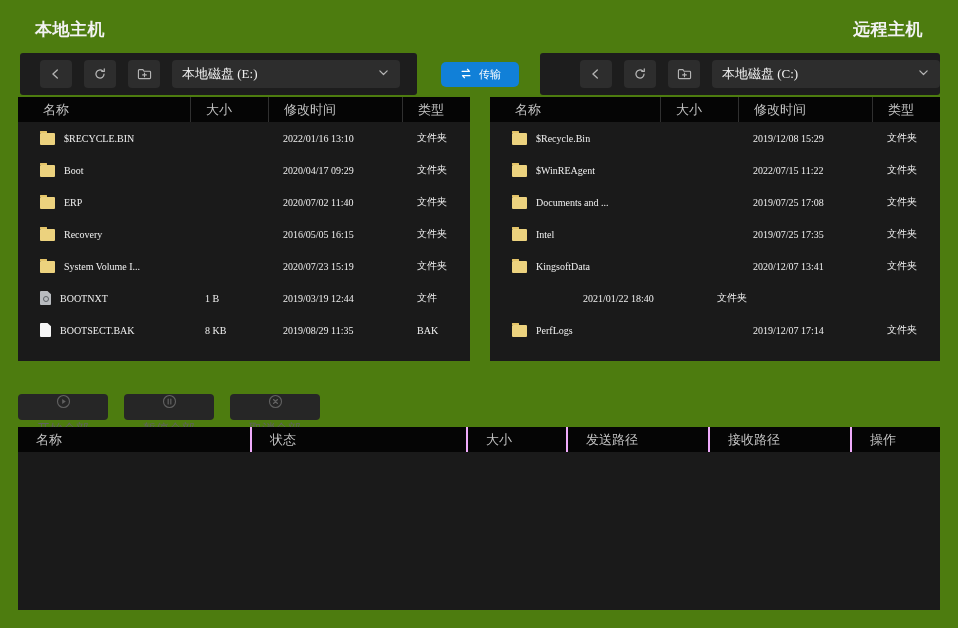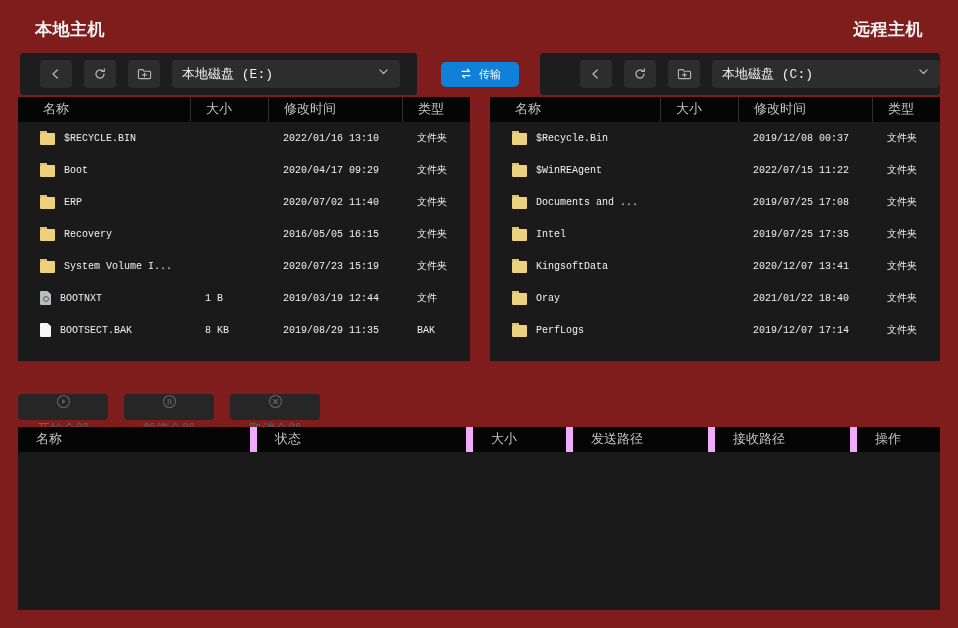--- a/index.html
+++ b/index.html
@@ -1,18 +1,18 @@
 <!DOCTYPE html>
 <html><head>
 <meta charset="utf-8">
 <style>
   html,body{margin:0;padding:0;background:#0e0e0e;}
   .app{
-    position:relative;width:958px;height:628px;background:#7f1d1d;overflow:hidden;
-    font-family:Liberation Mono, monospace;color:#ededed;
+    position:relative;width:958px;height:628px;background:#4d7c0f;overflow:hidden;
+    font-family:Liberation Serif, serif;color:#ededed;
   }
   .title{position:absolute;top:18px;font-size:17px;font-weight:bold;color:#f2f2f2;letter-spacing:.5px;}
   .title.left{left:35px;}
   .title.right{right:35px;}
 
   
   .toolbar{position:absolute;top:53px;height:42px;background:#1d1d1d;border-radius:3px;
     display:flex;align-items:center;gap:12px;padding-left:20px;box-sizing:border-box;}
   .tbtn{width:32px;height:28px;background:#2d2d2d;border:none;border-radius:4px;
     display:flex;align-items:center;justify-content:center;cursor:pointer;padding:0;}
@@ -51,21 +51,21 @@
   .fi-system-file::after{content:"";position:absolute;left:2.5px;top:5px;width:4px;height:4px;
     border:1.5px solid #5c6166;border-radius:50%;}
 
   
   .actions{position:absolute;left:18px;top:394px;display:flex;gap:16px;}
   .qbtn{height:26px;background:#262626;border:none;border-radius:4px;color:#616161;font-size:13px;
     display:flex;align-items:center;gap:7px;padding:0 19px;font-family:inherit;cursor:default;flex-direction:column;}
   .qtable{position:absolute;left:18px;top:427px;width:922px;}
   .qhead{display:flex;height:25px;background:#050505;align-items:center;font-size:13px;color:#c3c3c3;}
   .qhead .qc{height:25px;line-height:25px;box-sizing:border-box;padding-left:18px;}
-  .qhead .qc + .qc{border-left:7px solid #f0abfc;}
+  .qhead .qc + .qc{border-left:2px solid #f0abfc;}
   .q-name{flex:1;}
   .q-status{width:216px;}
   .q-size{width:100px;}
   .q-send{width:142px;}
   .q-recv{width:142px;}
   .q-op{width:90px;}
   .qbody{height:158px;background:#1a1a1a;}
 </style>
 </head>
 <body>
@@ -236,21 +236,21 @@
       <div class="fc c-type">类型</div>
     </div>
     <div class="fbody">
 
         <div class="frow">
           <div class="fc c-name">
             <span class="ficon fi-folder"></span>
             <span>$Recycle.Bin</span>
           </div>
           <div class="fc c-size"></div>
-          <div class="fc c-date">2019/12/08 00:37</div>
+          <div class="fc c-date">2019/12/08 15:29</div>
           <div class="fc c-type">文件夹</div>
         </div>
 
         <div class="frow">
           <div class="fc c-name">
             <span class="ficon fi-folder"></span>
             <span>$WinREAgent</span>
           </div>
           <div class="fc c-size"></div>
           <div class="fc c-date">2022/07/15 11:22</div>
@@ -281,24 +281,20 @@
           <div class="fc c-name">
             <span class="ficon fi-folder"></span>
             <span>KingsoftData</span>
           </div>
           <div class="fc c-size"></div>
           <div class="fc c-date">2020/12/07 13:41</div>
           <div class="fc c-type">文件夹</div>
         </div>
 
         <div class="frow">
-          <div class="fc c-name">
-            <span class="ficon fi-folder"></span>
-            <span>Oray</span>
-          </div>
           <div class="fc c-size"></div>
           <div class="fc c-date">2021/01/22 18:40</div>
           <div class="fc c-type">文件夹</div>
         </div>
 
         <div class="frow">
           <div class="fc c-name">
             <span class="ficon fi-folder"></span>
             <span>PerfLogs</span>
           </div>

